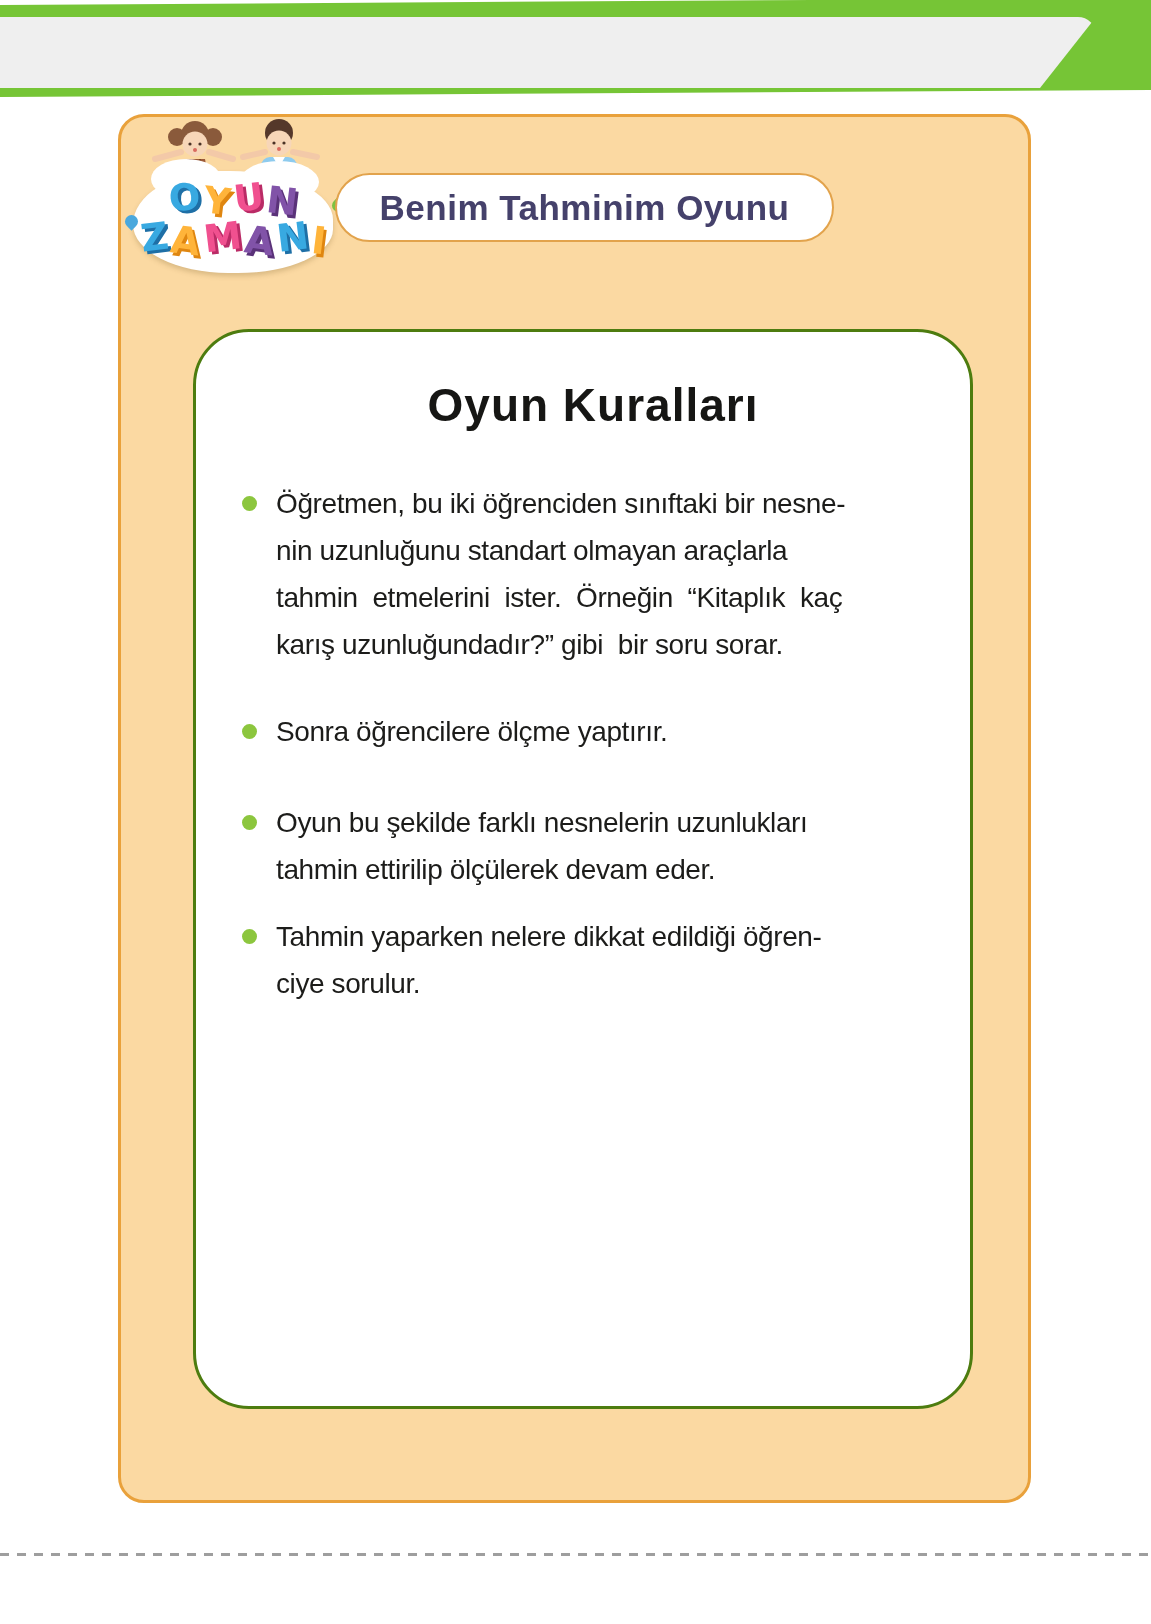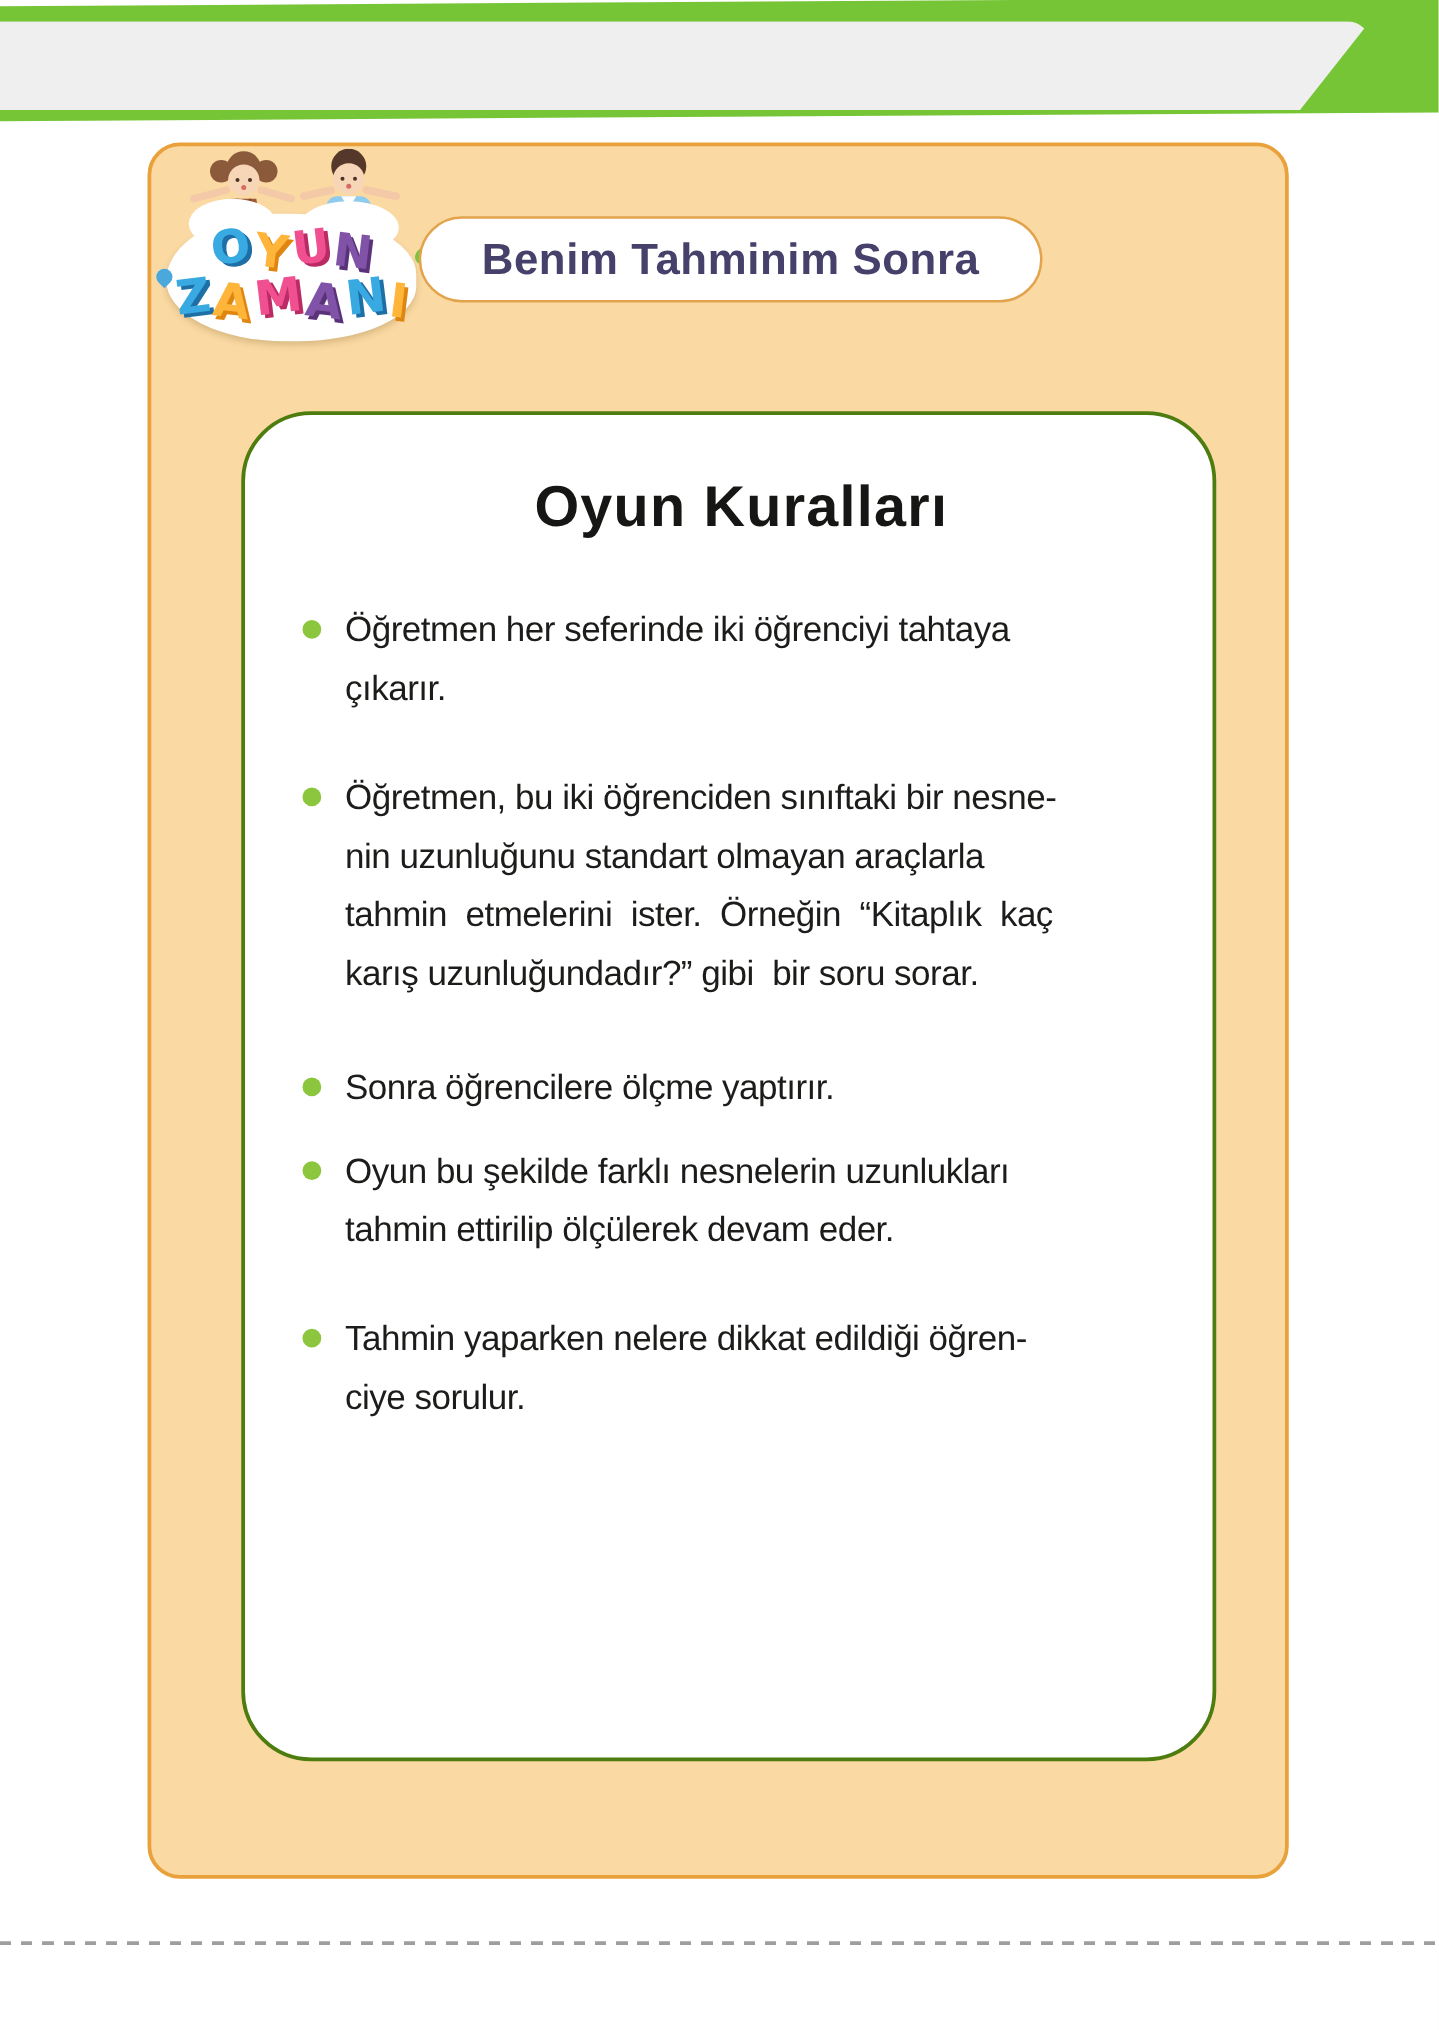--- a/index.html
+++ b/index.html
@@ -120,31 +120,26 @@
         <polygon points="126,38 138,38 132,48" fill="#ffffff"></polygon>
       </svg>
       <div class="cloud"></div>
       <div class="drop drop-left"></div>
       <div class="drop drop-right"></div>
       <div class="logo-row logo-row1"><span style="color: rgb(56, 169, 225); text-shadow: rgb(30, 111, 166) 3px 3px 0px; display: inline-block; transform: rotate(-7deg) translateY(-2px);">O</span><span style="color: rgb(255, 180, 58); text-shadow: rgb(223, 134, 16) 3px 3px 0px; display: inline-block; transform: rotate(7deg) translateY(2px);">Y</span><span style="color: rgb(240, 80, 143); text-shadow: rgb(186, 43, 102) 3px 3px 0px; display: inline-block; transform: rotate(-7deg) translateY(-2px);">U</span><span style="color: rgb(129, 83, 168); text-shadow: rgb(90, 50, 121) 3px 3px 0px; display: inline-block; transform: rotate(7deg) translateY(2px);">N</span></div>
       <div class="logo-row logo-row2"><span style="color: rgb(56, 169, 225); text-shadow: rgb(30, 111, 166) 3px 3px 0px; display: inline-block; transform: rotate(-7deg) translateY(-2px);">Z</span><span style="color: rgb(255, 180, 58); text-shadow: rgb(223, 134, 16) 3px 3px 0px; display: inline-block; transform: rotate(7deg) translateY(2px);">A</span><span style="color: rgb(240, 80, 143); text-shadow: rgb(186, 43, 102) 3px 3px 0px; display: inline-block; transform: rotate(-7deg) translateY(-2px);">M</span><span style="color: rgb(129, 83, 168); text-shadow: rgb(90, 50, 121) 3px 3px 0px; display: inline-block; transform: rotate(7deg) translateY(2px);">A</span><span style="color: rgb(56, 169, 225); text-shadow: rgb(30, 111, 166) 3px 3px 0px; display: inline-block; transform: rotate(-7deg) translateY(-2px);">N</span><span style="color: rgb(255, 180, 58); text-shadow: rgb(223, 134, 16) 3px 3px 0px; display: inline-block; transform: rotate(7deg) translateY(2px);">I</span></div>
     </div>
 
     <div class="title-pill">
-      <span>Benim Tahminim Sonra</span>
+      <span>Benim Tahminim Oyunu</span>
     </div>
 
     <div class="rules-card">
       <div class="rules-title">Oyun Kuralları</div>
 
-      <div class="rule-item">
-        <span class="dot"></span>
-        <span class="rule-text">Öğretmen her seferinde iki öğrenciyi tahtaya
-çıkarır.</span>
-      </div>
       <div class="rule-item">
         <span class="dot"></span>
         <span class="rule-text">Öğretmen, bu iki öğrenciden sınıftaki bir nesne-
 nin uzunluğunu standart olmayan araçlarla
 tahmin  etmelerini  ister.  Örneğin  “Kitaplık  kaç
 karış uzunluğundadır?” gibi  bir soru sorar.</span>
       </div>
       <div class="rule-item">
         <span class="dot"></span>
         <span class="rule-text">Sonra öğrencilere ölçme yaptırır.</span>

